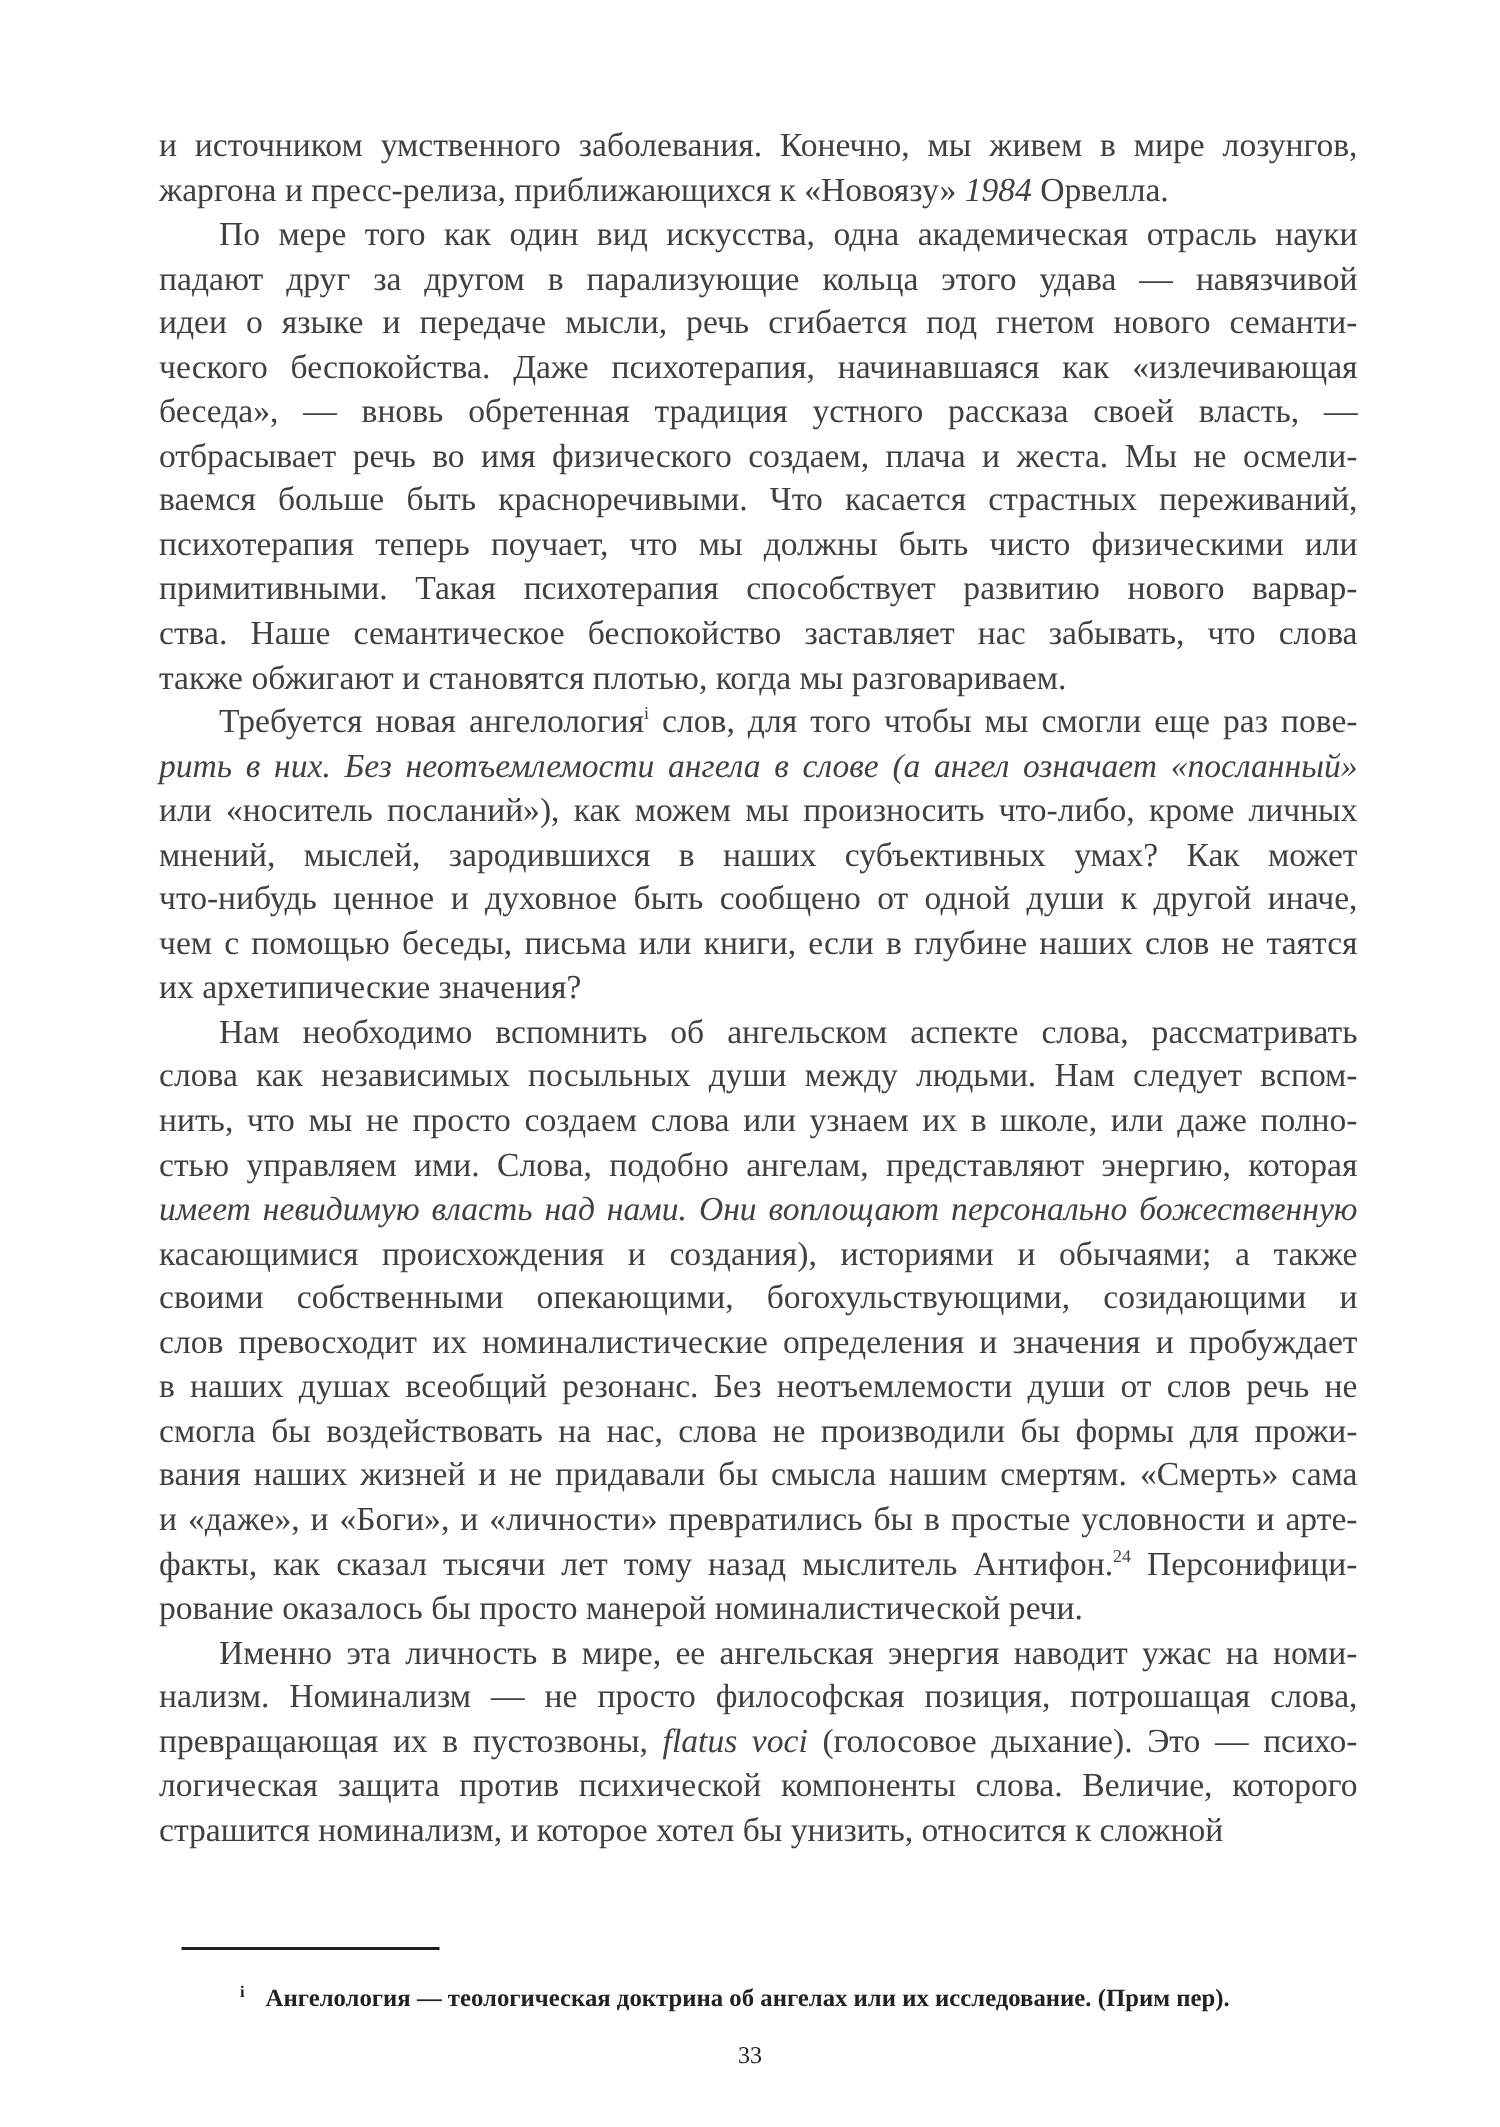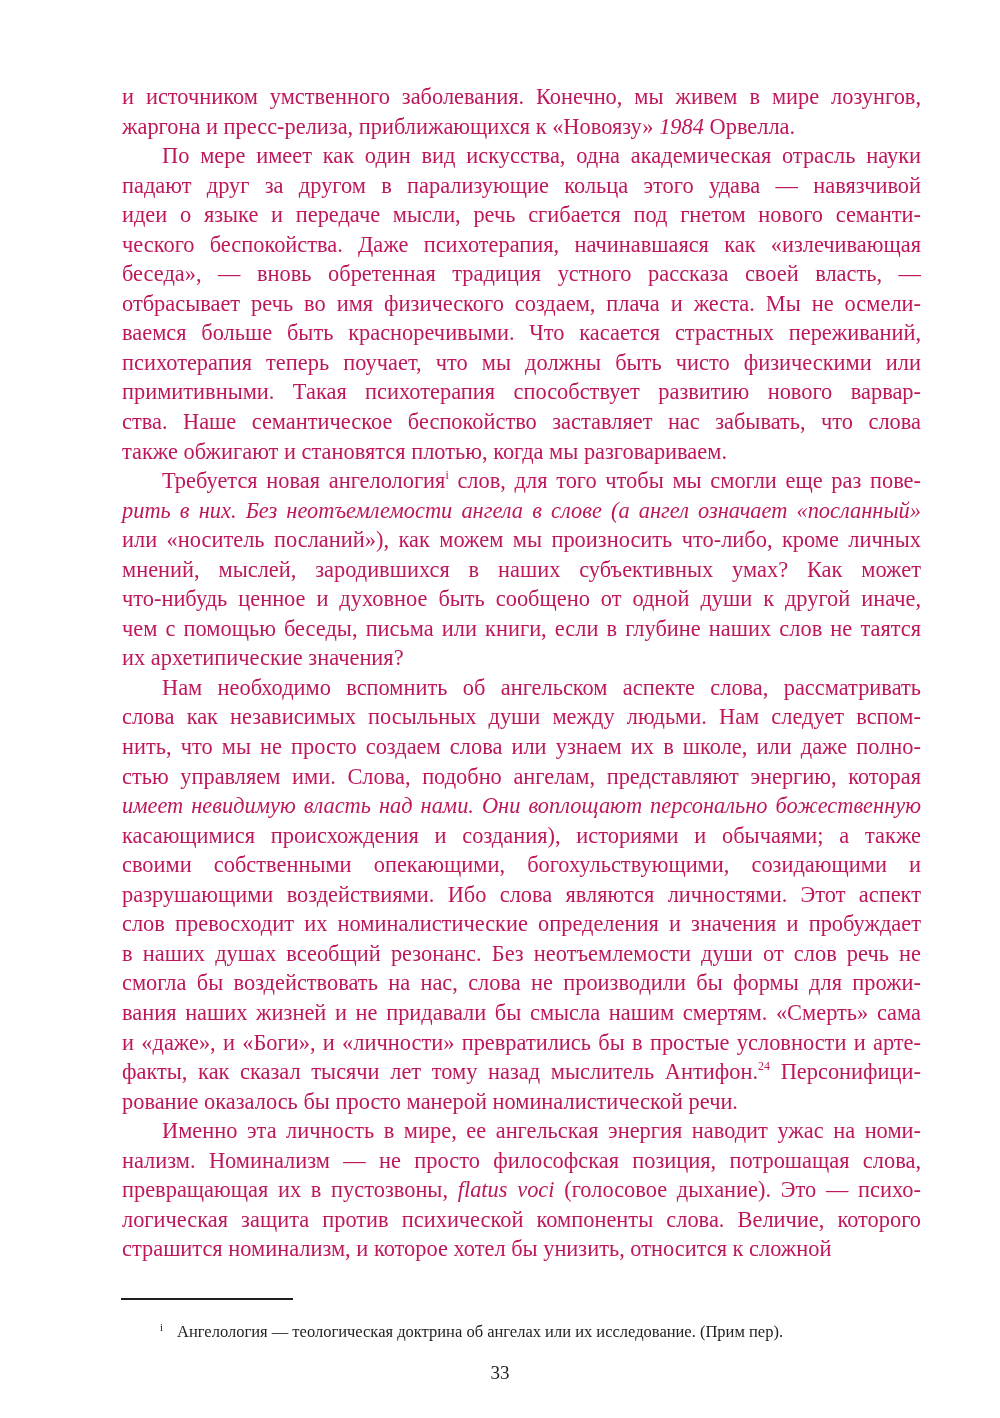--- a/index.html
+++ b/index.html
@@ -1,45 +1,45 @@
 <!DOCTYPE html>
 <html><head>
 <meta charset="utf-8">
 <style>
   html, body { margin: 0; padding: 0; background: #ffffff; }
   body { width: 1000px; height: 1418px; position: relative; overflow: hidden; }
   .page {
-    position: absolute; left: 122px; top: 82px; width: 799px;
+    position: absolute; left: 106px; top: 82px; width: 799px;
     font-family: "Liberation Serif", "DejaVu Serif", serif;
-    font-size: 22.4px; line-height: 29.55px; color: #be185d;
+    font-size: 22.4px; line-height: 29.55px; color: #404040;
   }
   .line { display: block; height: 29.55px; white-space: nowrap; text-align: justify; text-align-last: justify; transform-origin: left top; }
   .line.last { text-align-last: left; }
   .line.indent { padding-left: 40px; }
   .para { margin: 0; }
   sup { font-size: 12px; line-height: 0; vertical-align: 9px; }
   .footrule { position: absolute; left: 121px; top: 1298px; width: 172px; height: 2px; background: #1f1f1f; }
   .footnote {
     position: absolute; left: 160px; top: 1322px;
-    font-family: "Liberation Serif", serif; font-size: 16.5px; color: #222; white-space: nowrap;
+    font-family: "Liberation Serif", serif; font-size: 16.5px; color: #222; white-space: nowrap; font-weight: bold;
   }
   .footnote .mark { font-size: 11px; position: relative; top: -6px; margin-right: 14px; }
-  .pagenum { position: absolute; left: 0; width: 1000px; top: 1362px; text-align: center; font-family: "Liberation Serif", serif; font-size: 19px; color: #222; }
+  .pagenum { position: absolute; left: 0; width: 1000px; top: 1362px; text-align: center; font-family: "Liberation Serif", serif; font-size: 16px; color: #222; }
   i { font-style: italic; }
 </style>
 </head>
 <body>
 
 <div class="page" id="page-body">
     <div class="para">
       <span class="line" style="display: block;">и источником умственного заболевания. Конечно, мы живем в мире лозунгов,</span>
       <span class="line last" style="display: block;">жаргона и пресс-релиза, приближающихся к «Новоязу» <i>1984</i> Орвелла.</span>
     </div>
     <div class="para">
-      <span class="line indent" style="display: block;">По мере имеет как один вид искусства, одна академическая отрасль науки</span>
+      <span class="line indent" style="display: block;">По мере того как один вид искусства, одна академическая отрасль науки</span>
       <span class="line" style="display: block;">падают друг за другом в парализующие кольца этого удава — навязчивой</span>
       <span class="line" style="display: block;">идеи о языке и передаче мысли, речь сгибается под гнетом нового семанти-</span>
       <span class="line" style="display: block;">ческого беспокойства. Даже психотерапия, начинавшаяся как «излечивающая</span>
       <span class="line" style="display: block;">беседа», — вновь обретенная традиция устного рассказа своей власть, —</span>
       <span class="line" style="display: block;">отбрасывает речь во имя физического создаем, плача и жеста. Мы не осмели-</span>
       <span class="line" style="display: block;">ваемся больше быть красноречивыми. Что касается страстных переживаний,</span>
       <span class="line" style="display: block;">психотерапия теперь поучает, что мы должны быть чисто физическими или</span>
       <span class="line" style="display: block;">примитивными. Такая психотерапия способствует развитию нового варвар-</span>
       <span class="line" style="display: block;">ства. Наше семантическое беспокойство заставляет нас забывать, что слова</span>
       <span class="line last" style="display: block;">также обжигают и становятся плотью, когда мы разговариваем.</span>
@@ -54,21 +54,20 @@
       <span class="line last" style="display: block;">их архетипические значения?</span>
     </div>
     <div class="para">
       <span class="line indent" style="display: block;">Нам необходимо вспомнить об ангельском аспекте слова, рассматривать</span>
       <span class="line" style="display: block;">слова как независимых посыльных души между людьми. Нам следует вспом-</span>
       <span class="line" style="display: block;">нить, что мы не просто создаем слова или узнаем их в школе, или даже полно-</span>
       <span class="line" style="display: block;">стью управляем ими. Слова, подобно ангелам, представляют энергию, которая</span>
       <span class="line" style="display: block; font-style: italic;">имеет невидимую власть над нами. Они воплощают персонально божественную</span>
       <span class="line" style="display: block;">касающимися происхождения и создания), историями и обычаями; а также</span>
       <span class="line" style="display: block;">своими собственными опекающими, богохульствующими, созидающими и</span>
-      <span class="line" style="display: block;">разрушающими воздействиями. Ибо слова являются личностями. Этот аспект</span>
       <span class="line" style="display: block;">слов превосходит их номиналистические определения и значения и пробуждает</span>
       <span class="line" style="display: block;">в наших душах всеобщий резонанс. Без неотъемлемости души от слов речь не</span>
       <span class="line" style="display: block;">смогла бы воздействовать на нас, слова не производили бы формы для прожи-</span>
       <span class="line" style="display: block;">вания наших жизней и не придавали бы смысла нашим смертям. «Смерть» сама</span>
       <span class="line" style="display: block;">и «даже», и «Боги», и «личности» превратились бы в простые условности и арте-</span>
       <span class="line" style="display: block;">факты, как сказал тысячи лет тому назад мыслитель Антифон.<sup>24</sup> Персонифици-</span>
       <span class="line last" style="display: block;">рование оказалось бы просто манерой номиналистической речи.</span>
     </div>
     <div class="para">
       <span class="line indent" style="display: block;">Именно эта личность в мире, ее ангельская энергия наводит ужас на номи-</span>

